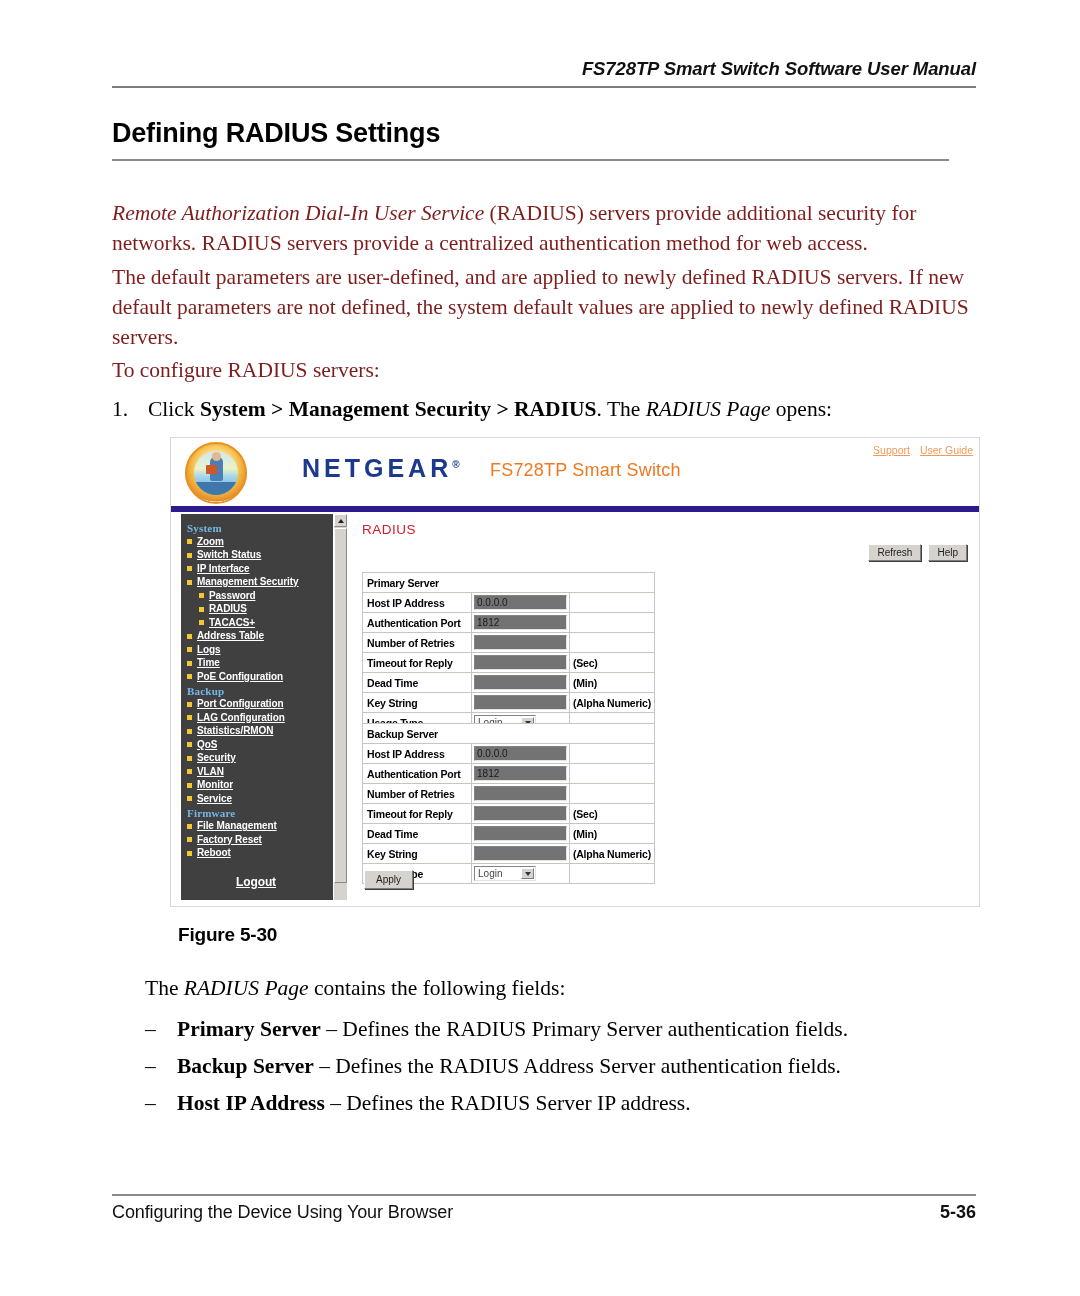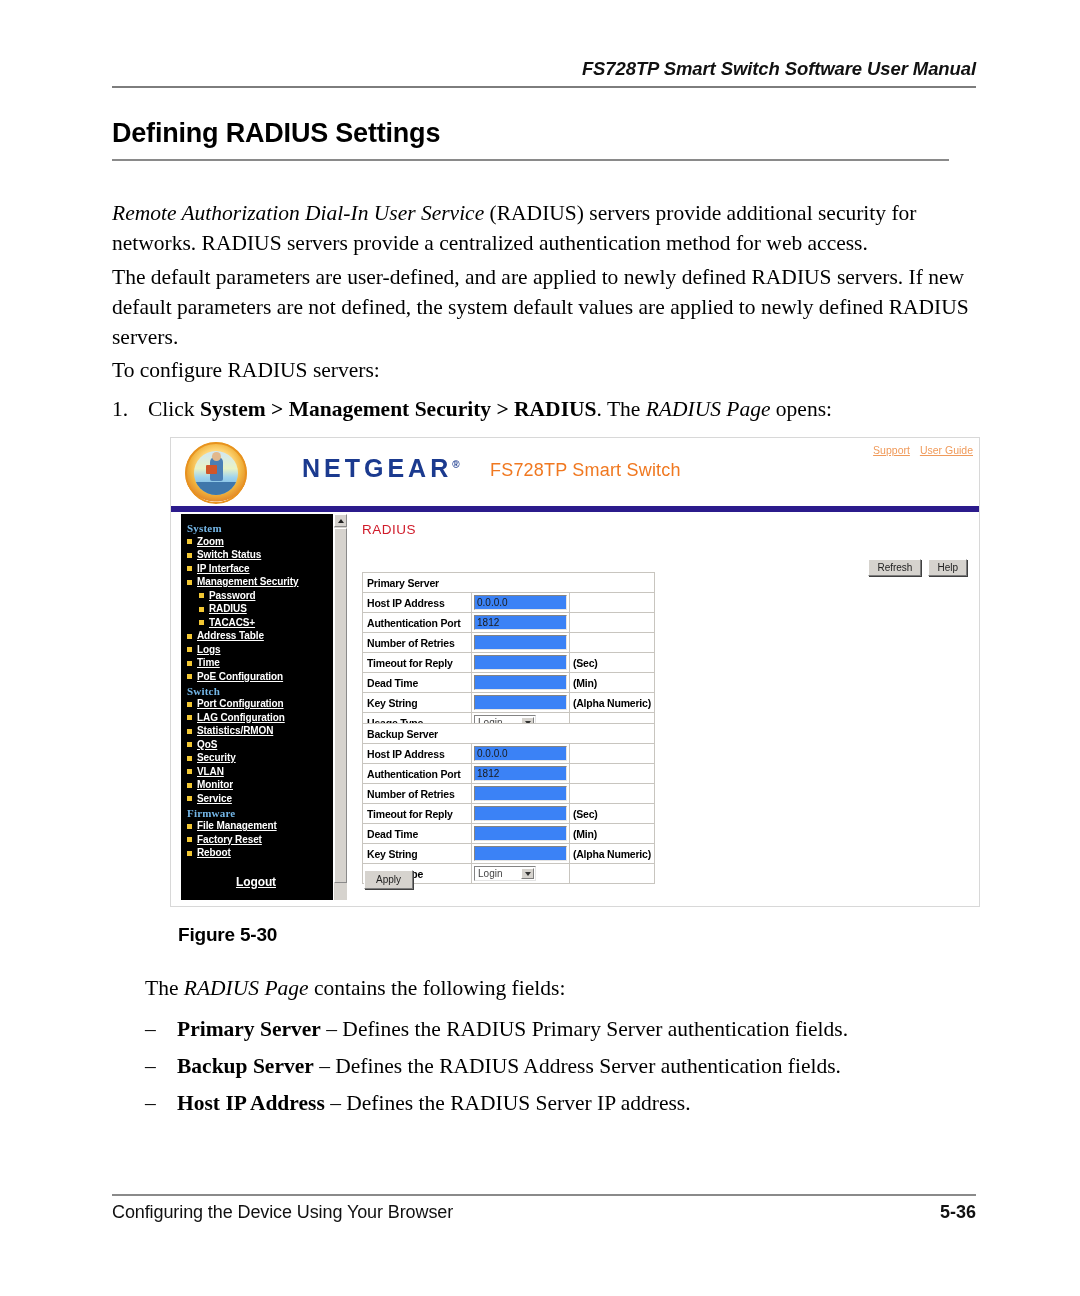--- a/index.html
+++ b/index.html
@@ -60,21 +60,21 @@
     background: #8a8a8a;
   }
 
   
   .para {
     position: absolute;
     left: 112px;
     width: 872px;
     font-size: 21.5px;
     line-height: 30px;
-    color: #000000;
+    color: #7f1d1d;
   }
   .p1 { top: 198px; }
   .p2 { top: 262px; }
   .p3 { top: 355px; }
   .it { font-style: italic; }
   .bd { font-weight: bold; }
 
   .step {
     position: absolute;
     left: 112px; top: 394px;
@@ -197,21 +197,21 @@
     left: 0; top: 68px;
     width: 100%; height: 6px;
     background: #2b1b8c;
   }
 
   
   .sidebar {
     position: absolute;
     left: 10px; top: 76px;
     width: 152px; height: 386px;
-    background: #000000;
+    background: #404040;
     color: #ffffff;
     font-family: "Liberation Sans", sans-serif;
     font-size: 10px;
     box-sizing: border-box;
     padding: 6px 0 0 6px;
   }
   .nav-section {
     color: #74b7e8;
     font-family: "Liberation Serif", serif;
     font-weight: bold;
@@ -294,21 +294,21 @@
     position: absolute;
     left: 14px; top: 8px;
     font-family: "Liberation Sans", sans-serif;
     font-size: 13.5px;
     color: #d01b2a;
     letter-spacing: 0.5px;
   }
   .btn-row {
     position: absolute;
     right: 12px; top: 30px;
-    display: flex; gap: 7px; margin-top: 15px;
+    display: flex; gap: 7px;
   }
   .btn {
     font-family: "Liberation Sans", sans-serif;
     font-size: 10px;
     color: #222;
     background: #d6d3ce;
     border: 1px solid #ffffff;
     border-right-color: #7d7d7d;
     border-bottom-color: #7d7d7d;
     padding: 2px 8px;
@@ -356,21 +356,21 @@
     padding: 0 4px;
     letter-spacing: -0.2px;
   }
   .inp {
     width: 100%;
     box-sizing: border-box;
     height: 15px;
     font-family: "Liberation Sans", sans-serif;
     font-size: 10px;
     color: #1a1a1a;
-    background: #3b82f6;
+    background: #737373;
     border: 1px solid #848484;
     border-right-color: #e4e4e4;
     border-bottom-color: #e4e4e4;
     padding: 0 2px;
     outline: none;
   }
   .sel {
     display: inline-flex;
     align-items: center;
     height: 15px;
@@ -576,21 +576,21 @@
         </div>
       <div class="nav-item">
           <span class="bullet"></span>
           <span class="nav-link">Time</span>
         </div>
       <div class="nav-item">
           <span class="bullet"></span>
           <span class="nav-link">PoE Configuration</span>
         </div>
 
-      <div class="nav-section">Switch</div>
+      <div class="nav-section">Backup</div>
       <div class="nav-item">
           <span class="bullet"></span>
           <span class="nav-link">Port Configuration</span>
         </div>
       <div class="nav-item">
           <span class="bullet"></span>
           <span class="nav-link">LAG Configuration</span>
         </div>
       <div class="nav-item">
           <span class="bullet"></span>

